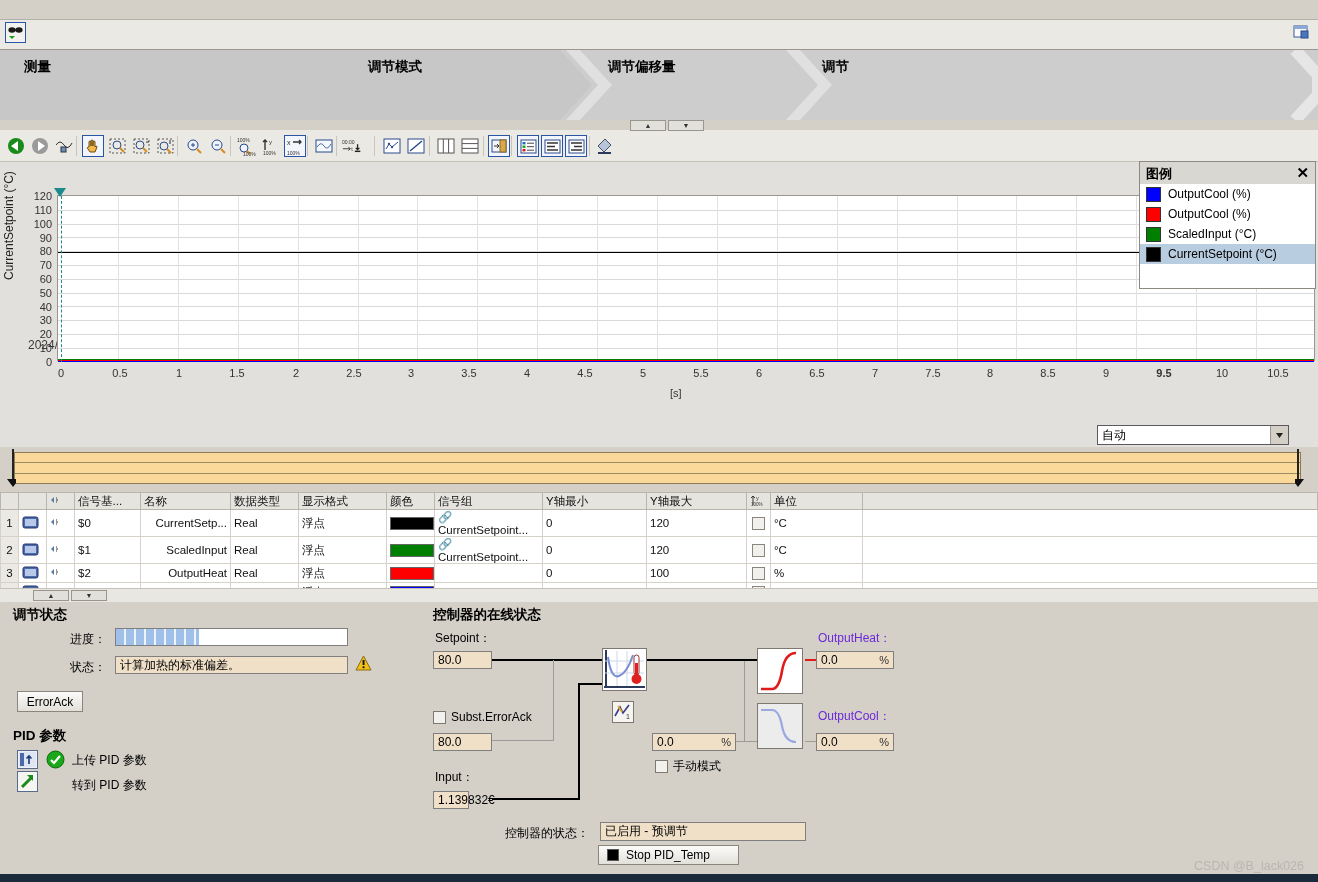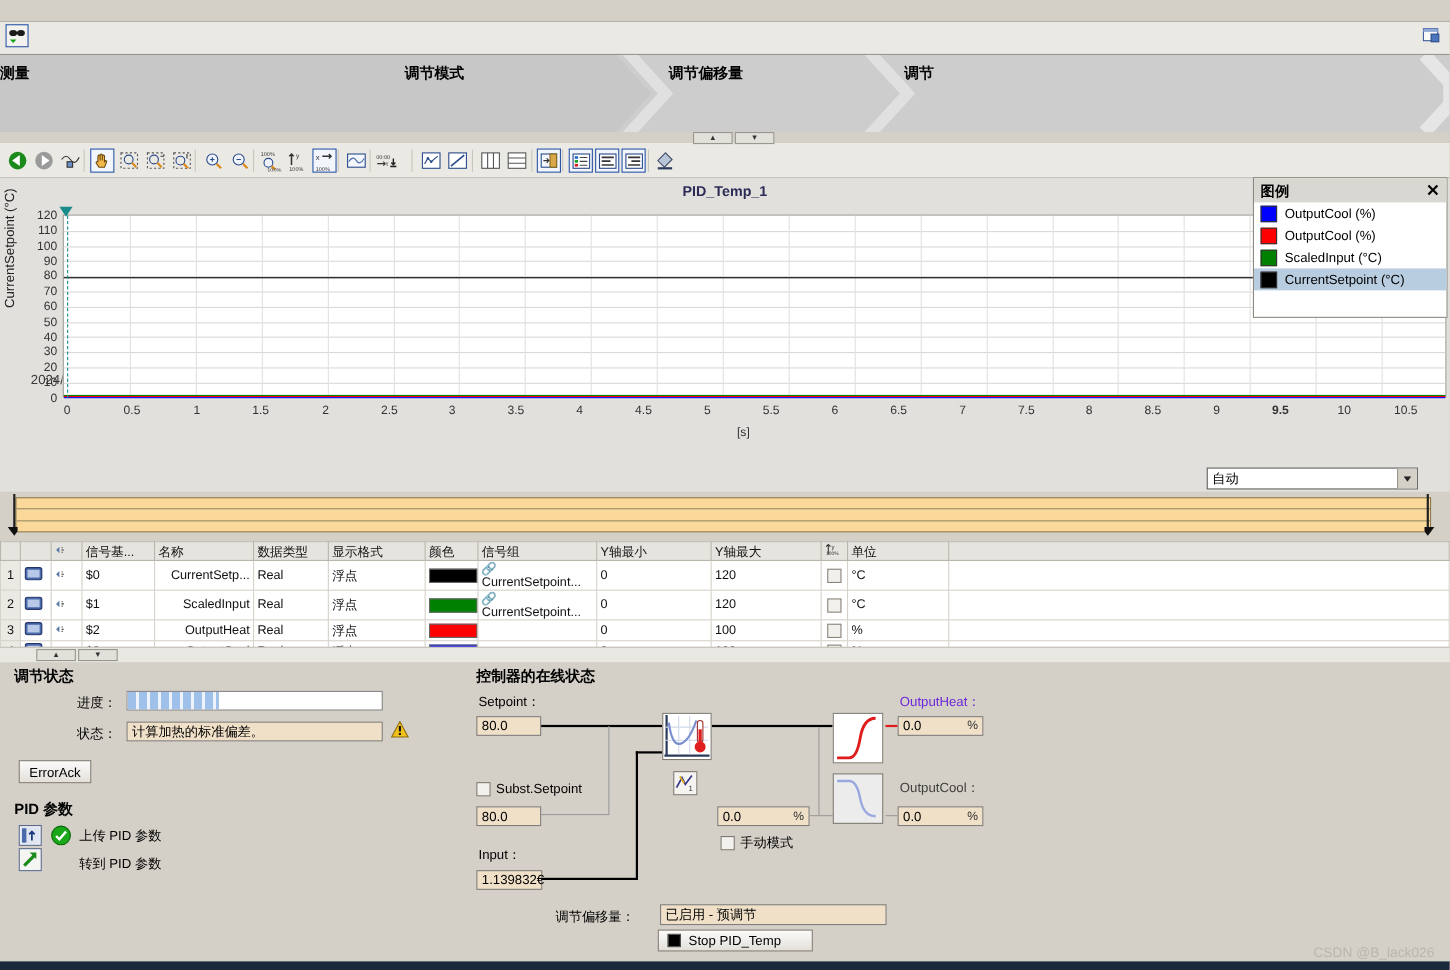--- a/index.html
+++ b/index.html
@@ -110,21 +110,21 @@
   .cklbl { position:absolute; display:flex; align-items:center; gap:5px; font-size:12px; }
   .ckbox { width:13px; height:13px; background:#f3f1ed; border:1px solid #7d7970; display:inline-block; }
   .wire { position:absolute; background:#000; }
   .wire-g { position:absolute; background:#9b9b9b; }
   .wire-r { position:absolute; background:#e01b1b; }
   .blockbox { position:absolute; background:#fff; border:1px solid #7d7970; }
   .blockbox.dim { background:#ececec; }
   .smallicon { position:absolute; background:#f5f4f1; border:1px solid #7d7970;
                display:flex; align-items:center; justify-content:center; }
   .redlbl { position:absolute; color:#6d28d9; font-size:12px; }
-  .bluelbl { position:absolute; color:#404040; font-size:12px; }
+  .bluelbl { position:absolute; color:#6d28d9; font-size:12px; }
   .watermark { position:absolute; right:14px; bottom:9px; color:#b9b6b0; font-size:12.5px; }
   .footerbar { position:absolute; left:0; bottom:0; width:1318px; height:8px; background:#1b2a3a; }
 
   
   .legend {
     position:absolute; left:1139px; top:161px; width:177px; height:128px;
     background:#fff; border:1px solid #8d8980;
   }
   .legend-hdr { height:22px; background:#d9d7d2; position:relative; }
   .legend-hdr .t { position:absolute; left:6px; top:3px; font-weight:bold; font-size:13px; }
@@ -161,21 +161,21 @@
     <rect x="0" y="0" width="1318" height="70" fill="#cdcdcd"></rect>
     <polygon points="0,0 560,0 592,35 560,70 0,70" fill="#c7c7c7"></polygon>
     <polygon points="566,0 598,35 566,70 580,70 612,35 580,0" fill="#e0e0e0"></polygon>
     <polygon points="612,0 780,0 812,35 780,70 612,70" fill="#c7c7c7" opacity="0"></polygon>
     <polygon points="786,0 818,35 786,70 800,70 832,35 800,0" fill="#e0e0e0"></polygon>
     <polygon points="600,0 614,0 646,35 614,70 600,70" fill="#d9d9d9" opacity="0"></polygon>
     <polygon points="1290,0 1304,0 1318,15 1318,55 1304,70 1290,70 1318,35" fill="#e0e0e0" opacity="0"></polygon>
     <path d="M1295 0 L1318 25 L1318 45 L1295 70" fill="none" stroke="#e6e6e6" stroke-width="12"></path>
   </svg>
 
-  <div class="sect-title" style="left:0;top:8px;">测量</div>
+  <div class="sect-title" style="left:24px;top:8px;">测量</div>
 
   <div class="sect-title" style="left:368px;top:8px;">调节模式</div>
 
   <div class="sect-title" style="left:608px;top:8px;">调节偏移量</div>
 
   <div class="sect-title" style="left:822px;top:8px;">调节</div>
 
 </div>
 
 <div class="charttoolbar">
@@ -354,21 +354,20 @@
         <polygon points="2,9 9,2 15,8 8,15" fill="#b8c4d8" stroke="#44506a"></polygon>
         <rect x="2" y="15" width="13" height="2" fill="#2a3a5a"></rect>
       </svg>
   </div>
 
   <div class="mini-btn" style="left:630px;top:-10px;">▲</div>
   <div class="mini-btn" style="left:668px;top:-10px;">▼</div>
 </div>
 
 <div class="chartpanel">
-  <div class="charttitle">PID_Temp_1</div>
   <div class="ts">2024/2/20 9:46:06.097</div>
   <div class="ylabel">CurrentSetpoint (°C)</div>
 
   <div class="plot">
 
     <div class="gridline" style="top:13.8px;"></div>
     <div class="gridline" style="top:27.6px;"></div>
     <div class="gridline" style="top:41.4px;"></div>
     <div class="gridline" style="top:55.2px;"></div>
     <div class="gridline" style="top:69px;"></div>
@@ -720,28 +719,28 @@
 
 <div class="panelhdr" style="left:433px;top:606px;">控制器的在线状态</div>
 
 <div class="lbl" style="left:435px;top:630px;">Setpoint：</div>
 <div class="tfield" style="left:433px;top:651px;width:59px;">
   <span>80.0</span>
 </div>
 
 <div class="cklbl" style="left:433px;top:710px;">
   <span class="ckbox"></span>
-  <span>Subst.Setpoint</span>
+  <span>Subst.ErrorAck</span>
 </div>
 <div class="tfield" style="left:433px;top:733px;width:59px;">
   <span>80.0</span>
 </div>
 
 <div class="lbl" style="left:435px;top:769px;text-align:center;">Input：</div>
-<div class="tfield" style="left:433px;top:791px;width:60px;">
+<div class="tfield" style="left:433px;top:791px;width:36px;">
   <span>1.139832€</span>
 </div>
 
 <div class="wire" style="left:492px;top:659px;width:110px;height:2px;"></div>
 <div class="wire-g" style="left:553px;top:660px;width:1px;height:80px;"></div>
 <div class="wire-g" style="left:492px;top:740px;width:62px;height:1px;"></div>
 <div class="wire" style="left:578px;top:683px;width:2px;height:117px;"></div>
 <div class="wire" style="left:492px;top:798px;width:88px;height:2px;"></div>
 <div class="wire" style="left:578px;top:683px;width:24px;height:2px;"></div>
 <div class="wire" style="left:647px;top:659px;width:110px;height:2px;"></div>
@@ -800,21 +799,21 @@
   <span>0.0</span>
   <span class="pct">%</span>
 </div>
 
 <div class="bluelbl" style="left:818px;top:708px;">OutputCool：</div>
 <div class="tfield" style="left:816px;top:733px;width:78px;">
   <span>0.0</span>
   <span class="pct">%</span>
 </div>
 
-<div class="lbl" style="left:505px;top:825px;">调节偏移量：</div>
+<div class="lbl" style="left:505px;top:825px;">控制器的状态：</div>
 <div class="tfield" style="left:600px;top:822px;width:206px;height:19px;">
   <span>已启用 - 预调节</span>
 </div>
 <div class="btn2" style="left:598px;top:845px;width:141px;height:20px;justify-content:flex-start;padding-left:8px;gap:7px;">
   <span class="sq"></span>
   <span>Stop PID_Temp</span>
 </div>
 
 <div class="watermark">CSDN @B_lack026</div>
 <div class="footerbar"></div>

